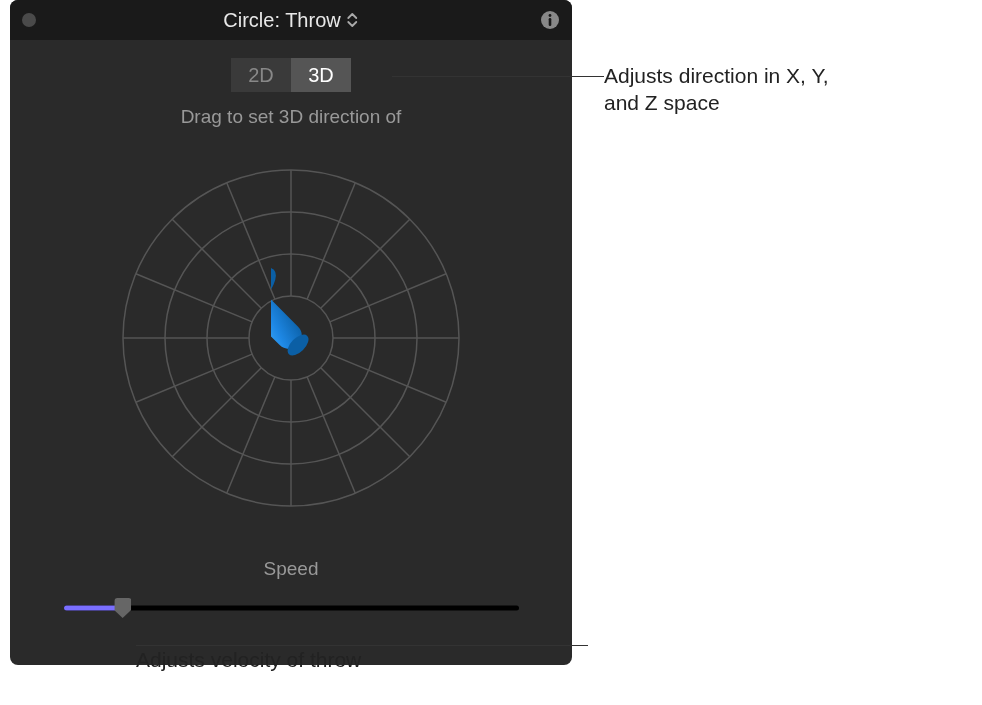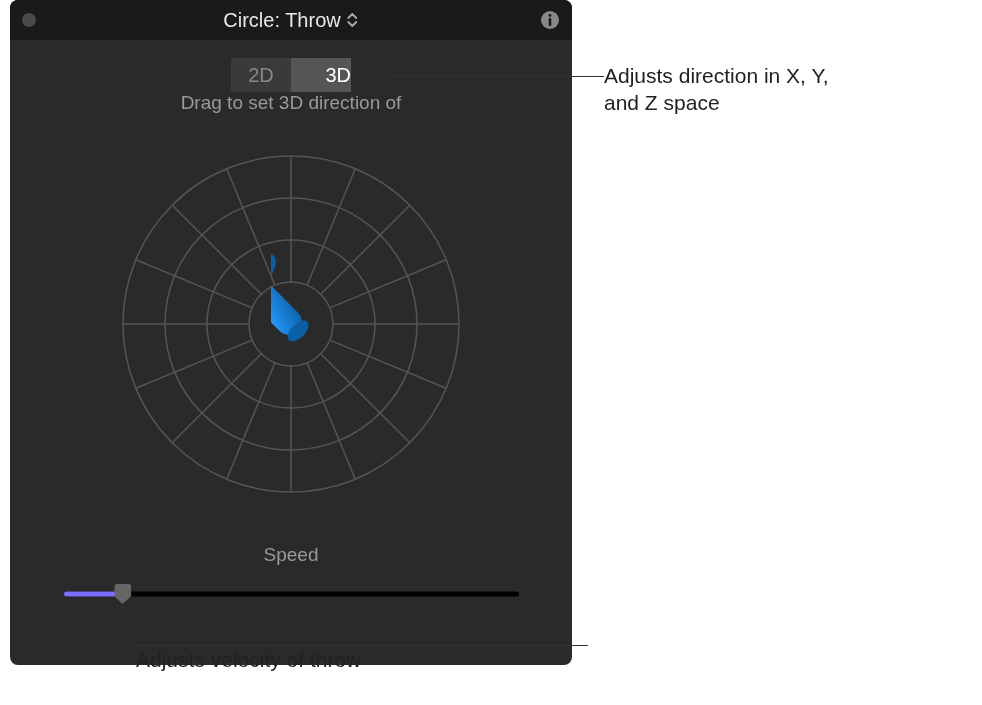--- a/index.html
+++ b/index.html
@@ -78,26 +78,26 @@
       display: flex;
       align-items: center;
       justify-content: center;
       font-size: 20px;
       color: #ccc;
       cursor: pointer;
     }
     .seg-item.active {
       background: #555;
       color: #fff;
-      justify-content: flex-end;
     }
     .seg-item.inactive {
       color: #888;
     }
     .hint-text {
+      margin-top: 14px;
       color: #999;
       font-size: 19px;
     }
     .direction-area {
       margin-top: 30px;
       width: 360px;
       height: 360px;
       position: relative;
       display: flex;
       align-items: center;

